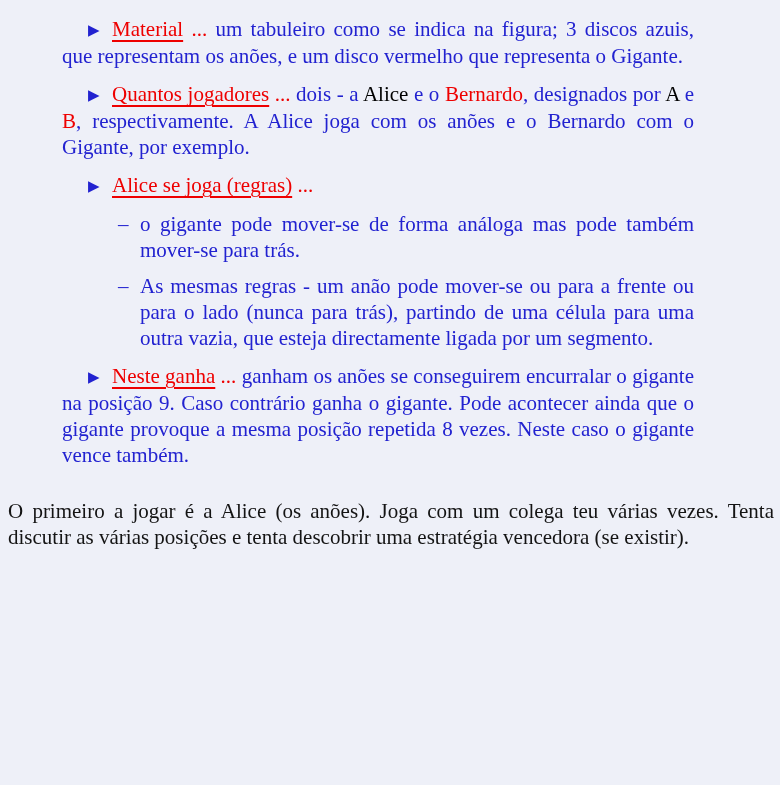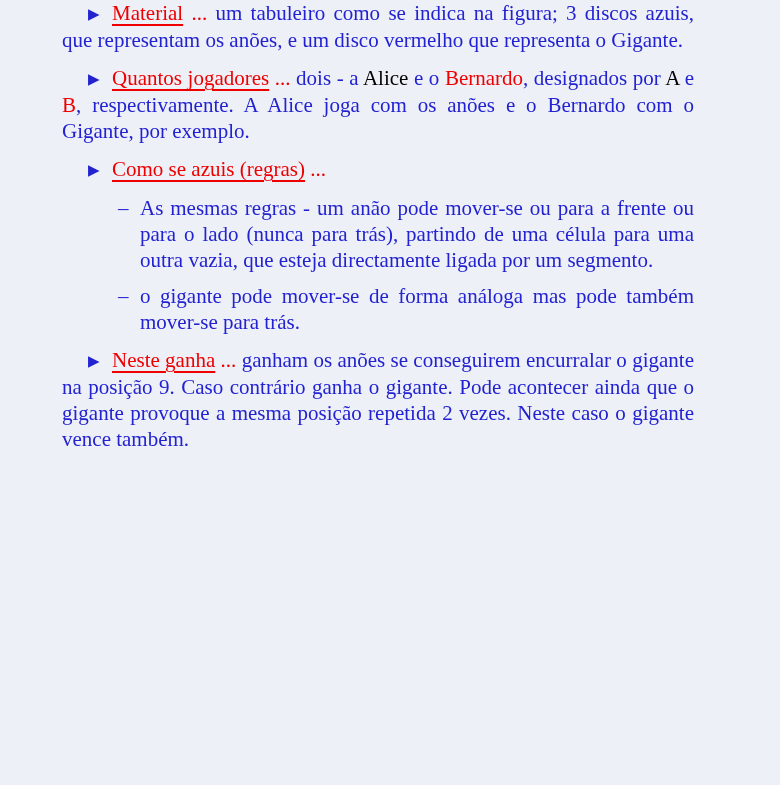--- a/index.html
+++ b/index.html
@@ -5,21 +5,21 @@
   html, body { margin: 0; padding: 0; }
   body {
     width: 780px;
     height: 785px;
     background: #eef0f8;
     font-family: "Liberation Serif", "DejaVu Serif", serif;
     font-size: 21px;
     color: #2222d0;
     overflow: hidden;
   }
-  .doc { }
+  .doc { padding-top: 16px; }
 
   
   .list { margin: 0 86px 0 62px; }
   .item {
     margin: 0 0 12px 0;
     text-align: justify;
     text-indent: 26px;
     line-height: 26px;
     color: #2222d0;
   }
@@ -77,33 +77,34 @@
 
     <p class="item">
       <span class="marker">▶</span><span><span class="seg-heading">Material</span><span class="seg-red"> ...  </span><span class="seg-blue">um tabuleiro como se indica na figura; 3 discos azuis, que representam os anões, e um disco vermelho que representa o Gigante.</span></span>
     </p>
 
     <p class="item">
       <span class="marker">▶</span><span><span class="seg-heading">Quantos jogadores</span><span class="seg-red"> ... </span><span class="seg-blue">dois - a </span><span class="seg-green">Alice</span><span class="seg-blue"> e o </span><span class="seg-red">Bernardo</span><span class="seg-blue">, designados por </span><span class="seg-green">A</span><span class="seg-blue"> e </span><span class="seg-red">B</span><span class="seg-blue">, respectivamente.  A Alice joga com os anões e o Bernardo com o Gigante, por exemplo.</span></span>
     </p>
 
     <p class="item">
-      <span class="marker">▶</span><span><span class="seg-heading">Como se azuis (regras)</span><span class="seg-red"> ...</span></span>
+      <span class="marker">▶</span><span><span class="seg-heading">Alice se joga (regras)</span><span class="seg-red"> ...</span></span>
     </p>
 
     <div class="sublist">
       <p class="subitem">
-        <span class="submarker">–</span><span>As mesmas regras - um anão pode mover-se ou para a frente ou para o lado (nunca para trás), partindo de uma célula para uma outra vazia, que esteja directamente ligada por um segmento.</span>
+        <span class="submarker">–</span><span>o gigante pode mover-se de forma análoga mas pode também mover-se para trás.</span>
       </p>
       <p class="subitem">
-        <span class="submarker">–</span><span>o gigante pode mover-se de forma análoga mas pode também mover-se para trás.</span>
+        <span class="submarker">–</span><span>As mesmas regras - um anão pode mover-se ou para a frente ou para o lado (nunca para trás), partindo de uma célula para uma outra vazia, que esteja directamente ligada por um segmento.</span>
       </p>
     </div>
 
 
     <p class="item">
-      <span class="marker">▶</span><span><span class="seg-heading">Neste ganha</span><span class="seg-red"> ...  </span><span class="seg-blue">ganham os anões se conseguirem encurralar o gigante na posição 9.  Caso contrário ganha o gigante.  Pode acontecer ainda que o gigante provoque a mesma posição repetida 2 vezes.  Neste caso o gigante vence também.</span></span>
+      <span class="marker">▶</span><span><span class="seg-heading">Neste ganha</span><span class="seg-red"> ...  </span><span class="seg-blue">ganham os anões se conseguirem encurralar o gigante na posição 9.  Caso contrário ganha o gigante.  Pode acontecer ainda que o gigante provoque a mesma posição repetida 8 vezes.  Neste caso o gigante vence também.</span></span>
     </p>
 
   </section>
 
+  <p class="footer">O primeiro a jogar é a Alice (os anões).  Joga com um colega teu várias vezes. Tenta discutir as várias posições e tenta descobrir uma estratégia vencedora (se existir).</p>
 
 </main>
 
 </body></html>

